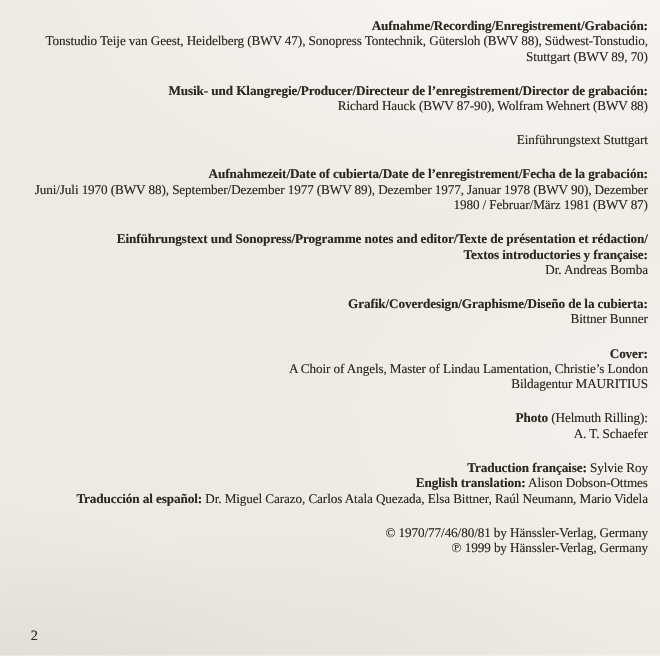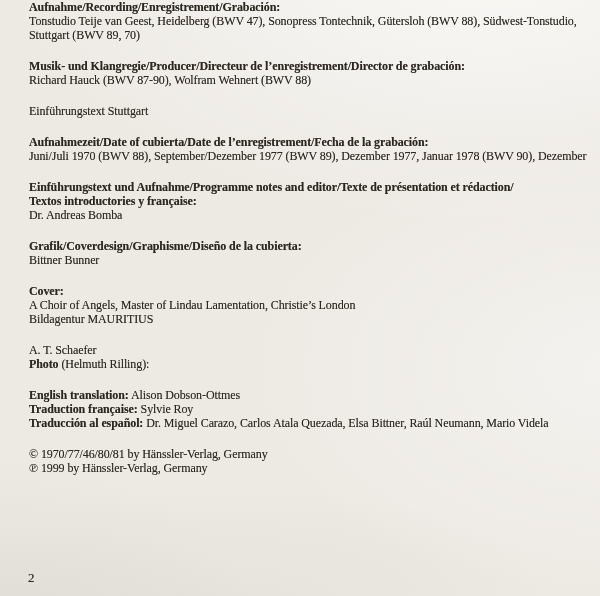--- a/index.html
+++ b/index.html
@@ -14,26 +14,27 @@
     overflow: hidden;
     background:
       radial-gradient(900px 500px at 82% -8%, rgba(255,255,255,0.70), rgba(255,255,255,0) 55%),
       radial-gradient(700px 420px at 104% 62%, rgba(255,255,255,0.40), rgba(255,255,255,0) 55%),
       radial-gradient(460px 260px at -4% 103%, rgba(118,112,100,0.09), rgba(118,112,100,0) 60%),
       radial-gradient(500px 180px at 40% 101%, rgba(118,112,100,0.06), rgba(118,112,100,0) 65%),
       var(--paper, #edeae4);
   }
   .content {
     position: absolute;
-    left: 29px; top: 0;
+    left: 29px; top: 16px;
     width: 560px;
     font-size: 12px;
     line-height: 14px;
     color: var(--ink, #2b2820);
     text-shadow: 0 0 0.5px rgba(43,40,32,0.45);
+    text-align: right;
   }
   section { margin: 0 0 17px 0; }
   .h { font-weight: bold; letter-spacing: -0.1px; }
   .line { white-space: nowrap; letter-spacing: -0.1px; }
   .pagenum {
     position: absolute;
     left: 28px; top: 570px;
     font-size: 13px;
     color: var(--ink, #2b2820);
     text-shadow: 0 0 0.5px rgba(43,40,32,0.45);
@@ -56,47 +57,48 @@
       <div class="line">Richard Hauck (BWV 87-90), Wolfram Wehnert (BWV 88)</div>
     </section>
 
     <section>
       <div class="line">Einführungstext Stuttgart</div>
     </section>
 
     <section>
       <div class="h line">Aufnahmezeit/Date of cubierta/Date de l’enregistrement/Fecha de la grabación:</div>
       <div class="line">Juni/Juli 1970 (BWV 88), September/Dezember 1977 (BWV 89), Dezember 1977, Januar 1978 (BWV 90), Dezember</div>
+      <div class="line">1980 / Februar/März 1981 (BWV 87)</div>
     </section>
 
     <section>
-      <div class="h line">Einführungstext und Aufnahme/Programme notes and editor/Texte de présentation et rédaction/</div>
+      <div class="h line">Einführungstext und Sonopress/Programme notes and editor/Texte de présentation et rédaction/</div>
       <div class="h line">Textos introductories y française:</div>
       <div class="line">Dr. Andreas Bomba</div>
     </section>
 
     <section>
       <div class="h line">Grafik/Coverdesign/Graphisme/Diseño de la cubierta:</div>
       <div class="line">Bittner Bunner</div>
     </section>
 
     <section>
       <div class="h line">Cover:</div>
       <div class="line">A Choir of Angels, Master of Lindau Lamentation, Christie’s London</div>
       <div class="line">Bildagentur MAURITIUS</div>
     </section>
 
     <section>
+      <div class="line"><span class="h">Photo</span> <span>(Helmuth Rilling):</span></div>
       <div class="line">A. T. Schaefer</div>
-      <div class="line"><span class="h">Photo</span> <span>(Helmuth Rilling):</span></div>
     </section>
 
     <section>
+      <div class="line"><span class="h">Traduction française:</span> <span>Sylvie Roy</span></div>
       <div class="line"><span class="h">English translation:</span> <span>Alison Dobson-Ottmes</span></div>
-      <div class="line"><span class="h">Traduction française:</span> <span>Sylvie Roy</span></div>
       <div class="line"><span class="h">Traducción al español:</span> <span>Dr. Miguel Carazo, Carlos Atala Quezada, Elsa Bittner, Raúl Neumann, Mario Videla</span></div>
     </section>
 
     <section>
       <div class="line">© 1970/77/46/80/81 by Hänssler-Verlag, Germany</div>
       <div class="line">℗ 1999 by Hänssler-Verlag, Germany</div>
     </section>
 
   </div>
 

